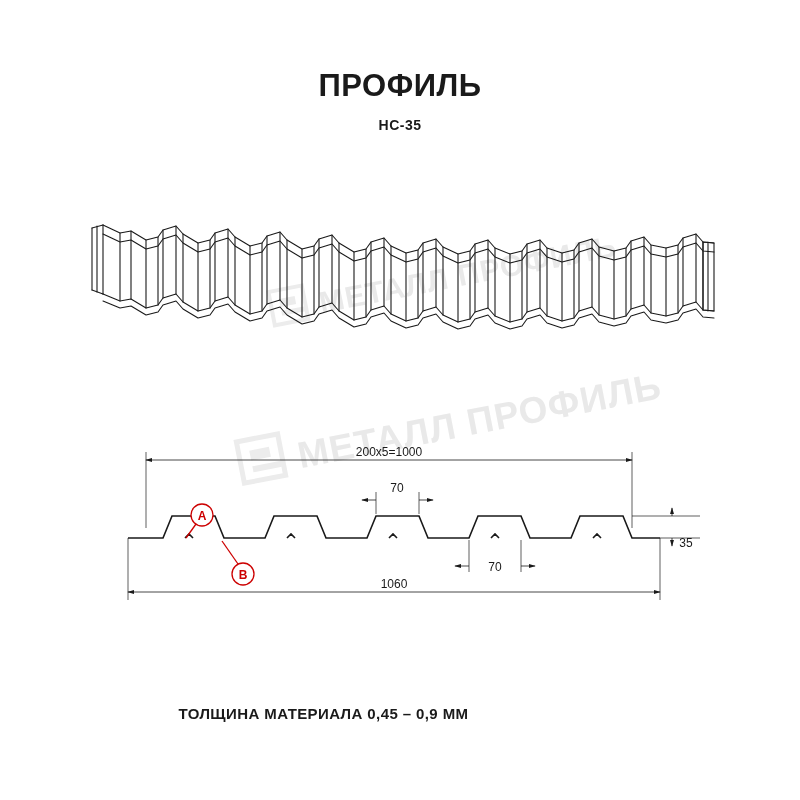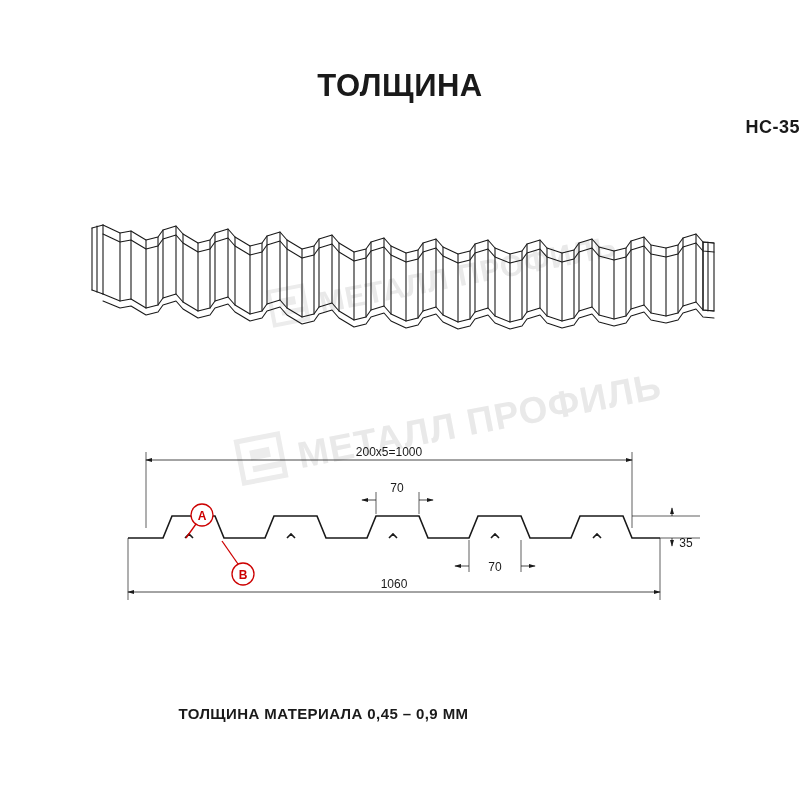--- a/index.html
+++ b/index.html
@@ -28,22 +28,22 @@
     text-align: center;
     font-size: 31px;
     font-weight: bold;
     letter-spacing: 0.5px;
   }
   .subtitle {
     position: absolute;
     top: 117px;
     left: 0;
     width: 800px;
-    text-align: right;
-    font-size: 18px;
+    text-align: center;
+    font-size: 14px;
     font-weight: bold;
     letter-spacing: 0.5px;
   }
   
   .footer-note {
     position: absolute;
     top: 705px;
     left: 0;
     width: 647px;
     text-align: center;
@@ -75,21 +75,21 @@
     font-size: 12px;
     font-weight: bold;
     fill: #cc0000;
   }
 </style>
 </head>
 <body>
 
 <div class="page">
 
-  <div class="title">ТОЛЩИНА</div>
+  <div class="title">ПРОФИЛЬ</div>
   <div class="subtitle">НС-35</div>
 
   <svg class="layer" viewBox="0 0 800 800" xmlns="http://www.w3.org/2000/svg">
     <g opacity="1">
 
       <g transform="translate(268,290) rotate(-11)">
         <g>
           <rect x="0" y="2" width="34" height="34" fill="none" stroke="#ececec" stroke-width="4"></rect>
           <rect x="9" y="11" width="16" height="8" fill="#ececec"></rect>
           <rect x="9" y="23" width="24" height="5" fill="#ececec"></rect>

